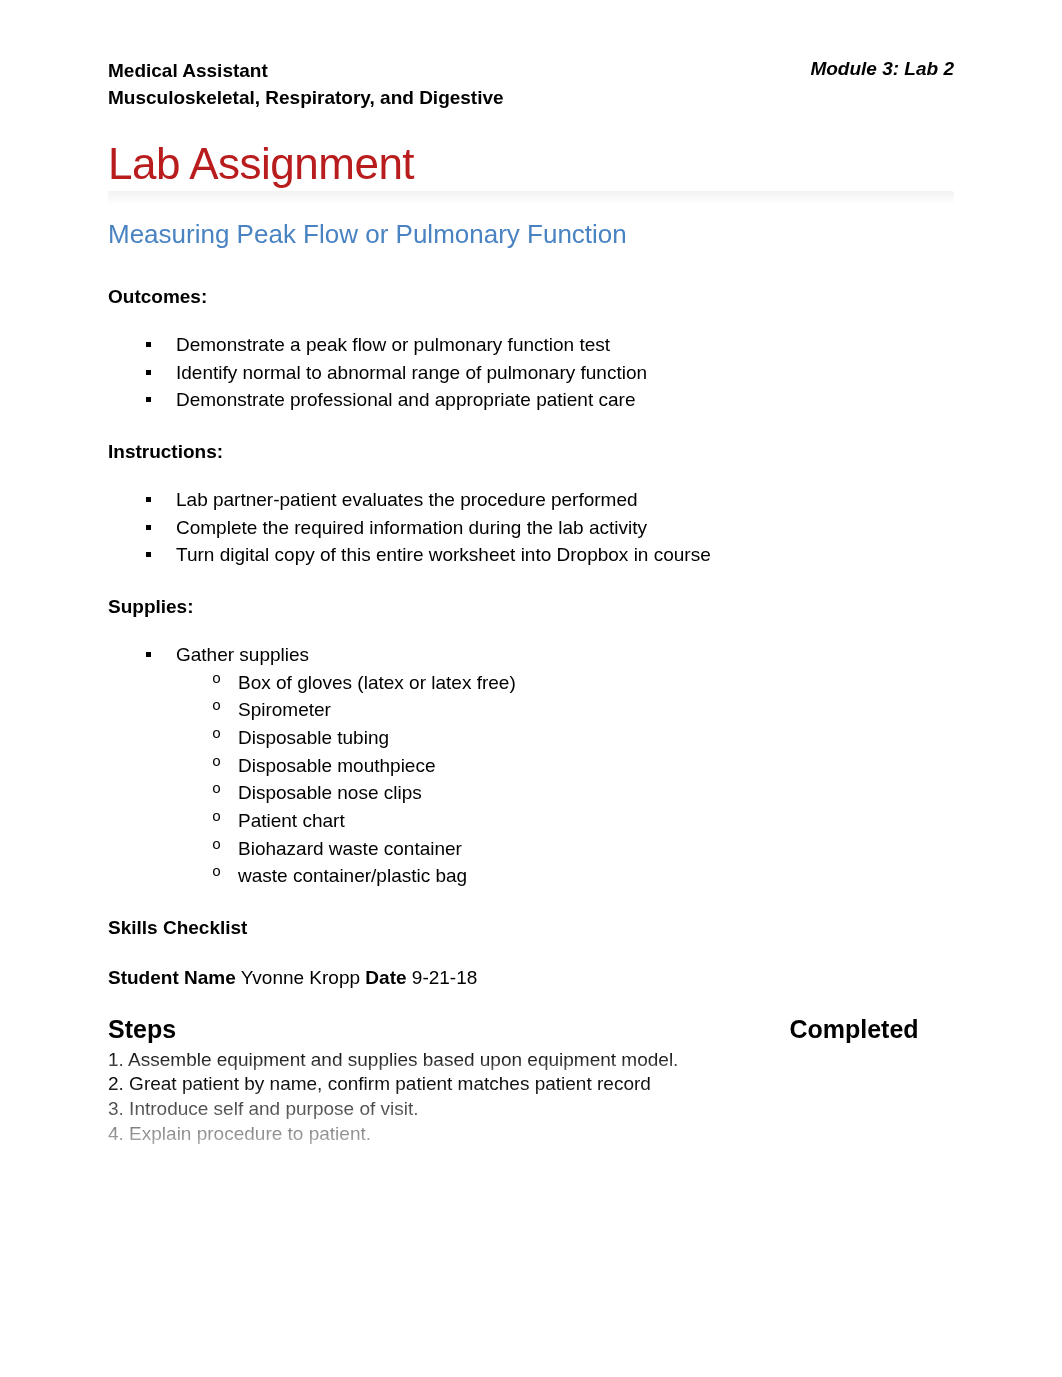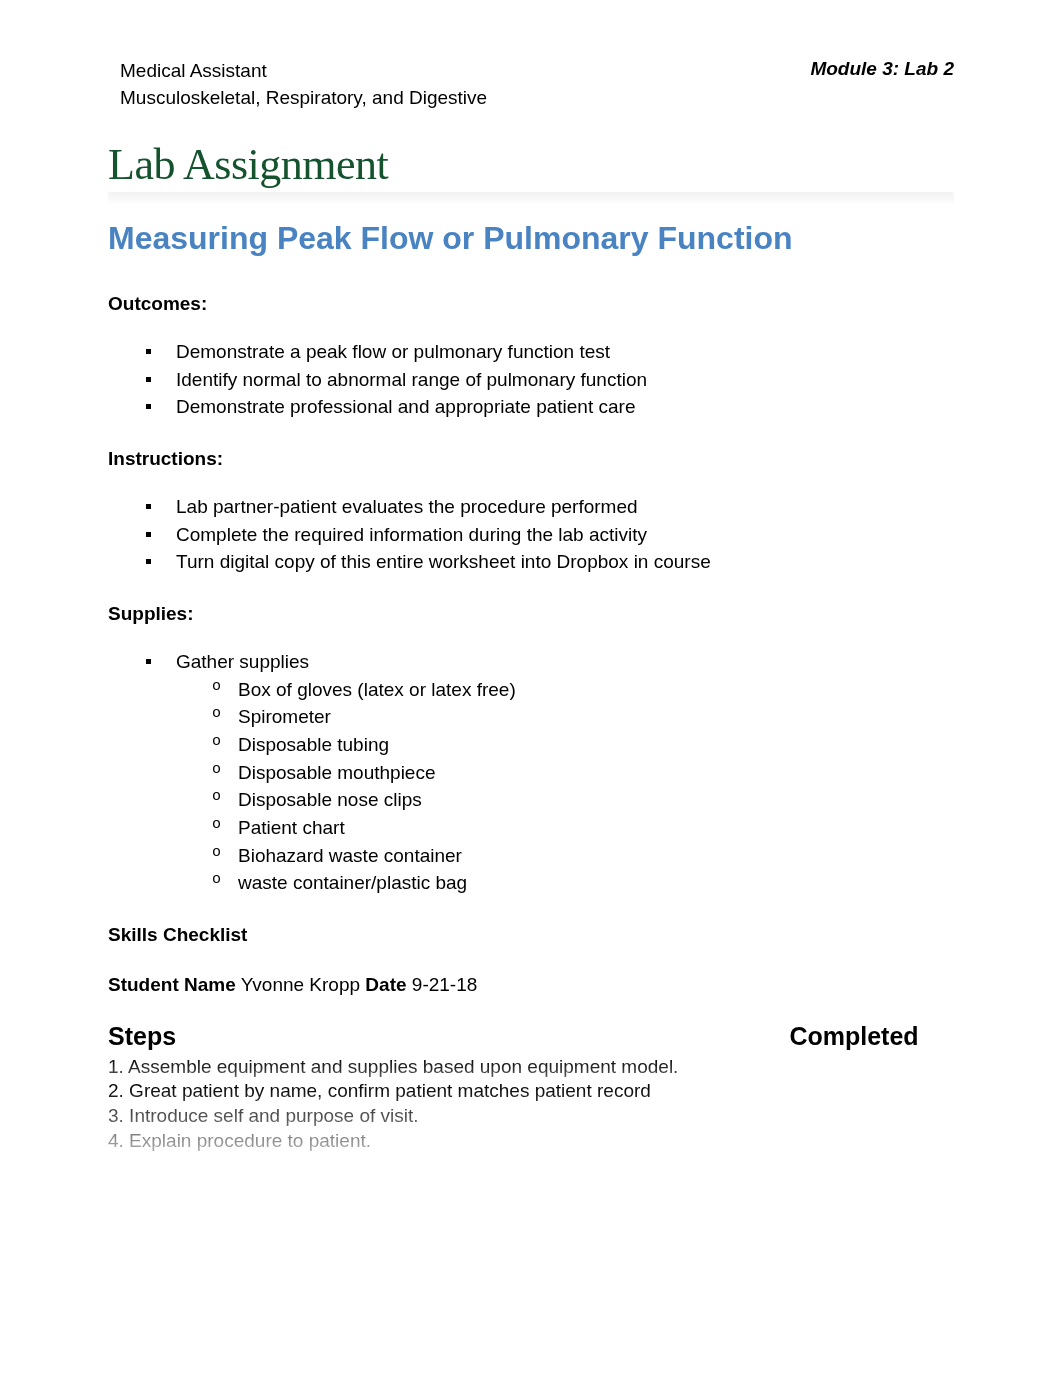--- a/index.html
+++ b/index.html
@@ -4,40 +4,39 @@
   <style>
     * { margin: 0; padding: 0; box-sizing: border-box; }
     body {
       font-family: Arial, Helvetica, sans-serif;
       background: #ffffff;
       width: 1062px;
       padding: 58px 108px 60px 108px;
       color: #000;
     }
     .header { display: flex; justify-content: space-between; margin-bottom: 28px; }
-    .header-left { font-weight: normal; font-size: 19px; line-height: 1.4; margin-left: 12px; }
+    .header-left { font-weight: bold; font-size: 19px; line-height: 1.4; }
     .header-right { font-weight: bold; font-size: 19px; font-style: italic; }
     .title {
       font-size: 44px;
-      color: #14532d;
+      color: #b91c1c;
       font-weight: 400;
       margin-bottom: 2px;
       letter-spacing: -0.5px;
-      font-family: Liberation Serif, serif;
     }
     .title-shadow {
       height: 14px;
       background: linear-gradient(to bottom, rgba(0,0,0,0.05), rgba(0,0,0,0));
       margin-bottom: 14px;
       border-radius: 2px;
     }
     .subtitle {
-      font-size: 32px;
+      font-size: 26px;
       color: #4a83c2;
-      font-weight: 700;
+      font-weight: 400;
       margin-bottom: 36px;
     }
     .section-label {
       font-weight: bold;
       font-size: 19px;
       margin-bottom: 24px;
     }
     ul.main { list-style: none; padding-left: 50px; margin-bottom: 28px; }
     ul.main > li {
       position: relative;

